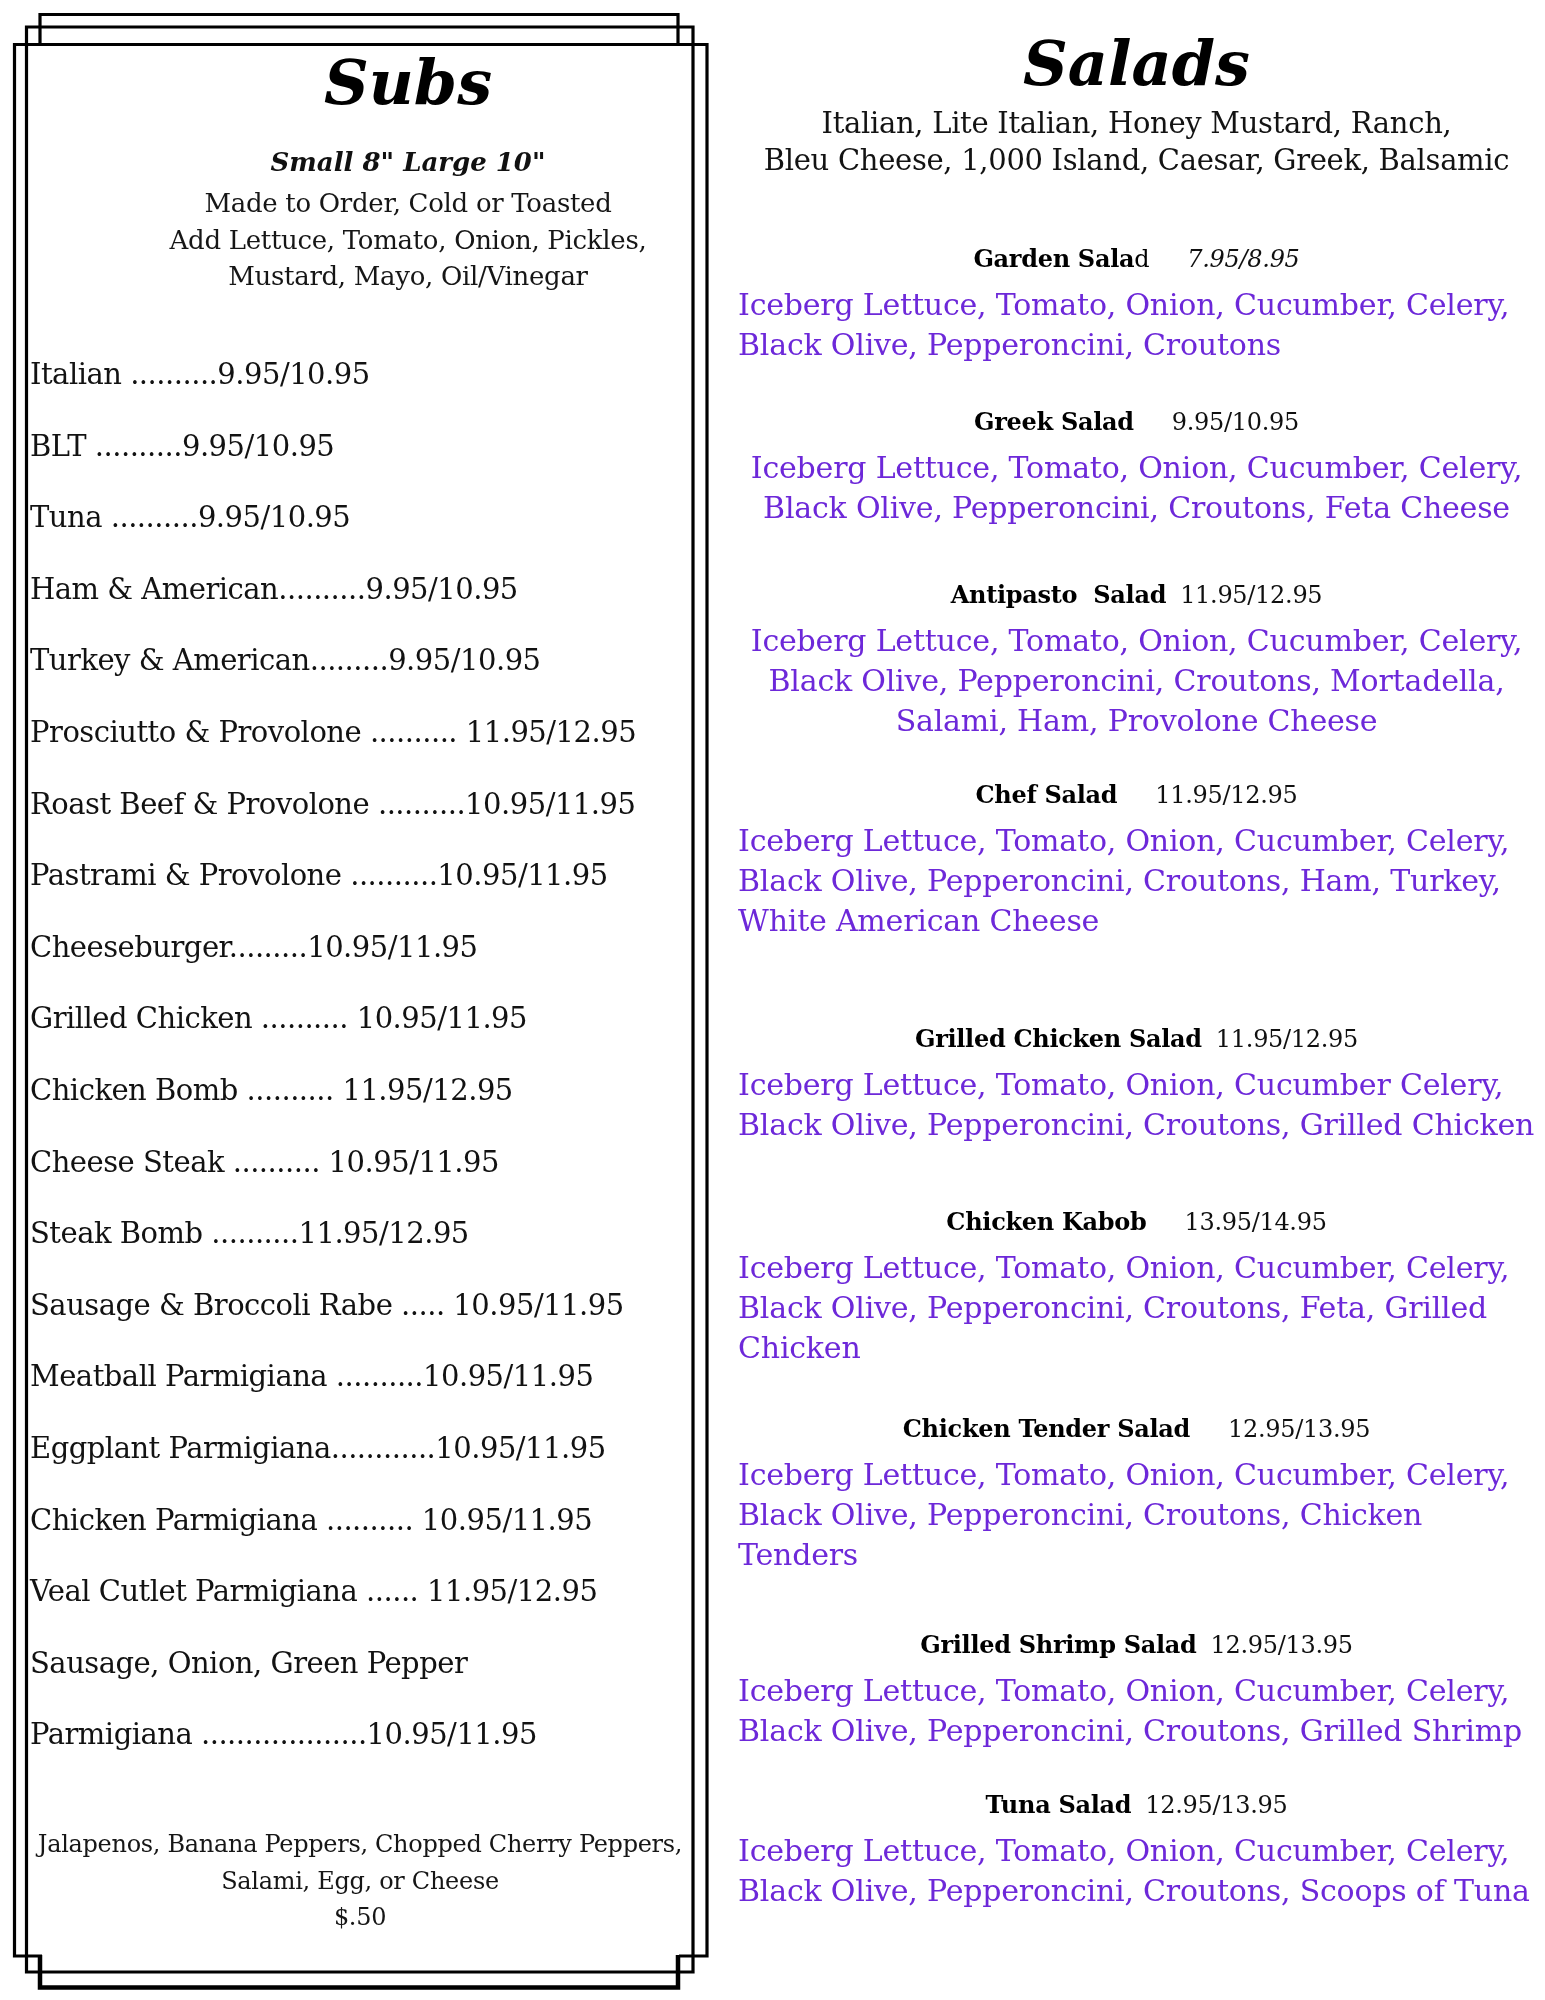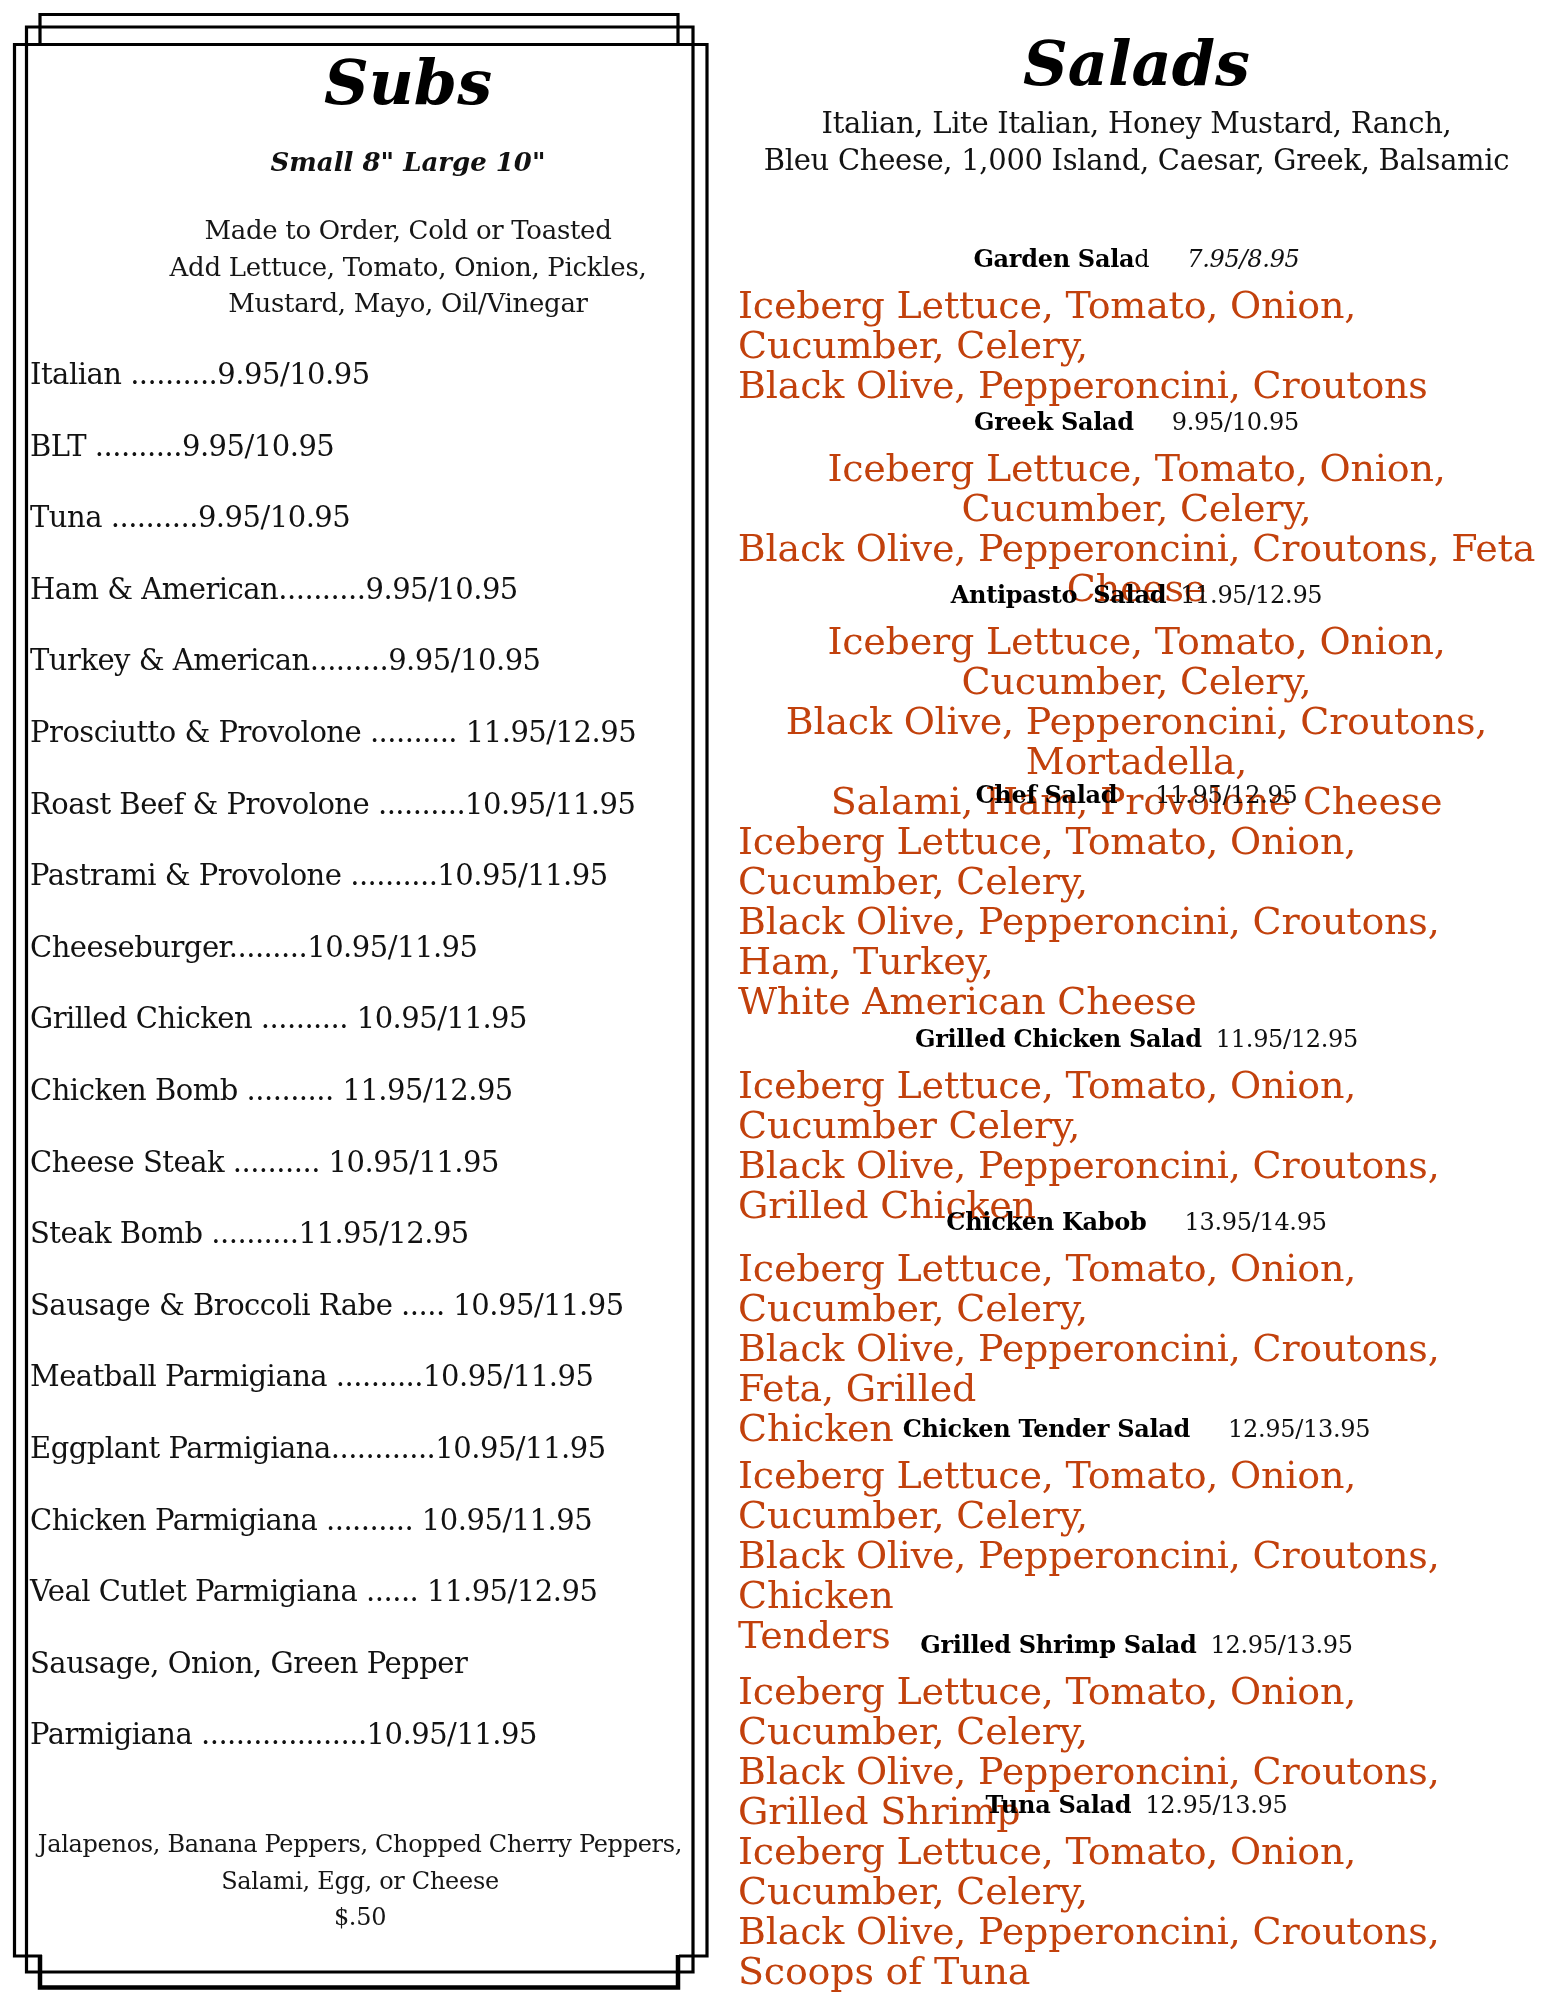--- a/index.html
+++ b/index.html
@@ -8,21 +8,21 @@
   .frame{position:absolute;left:0;top:0;}
 
   
   .left{position:absolute;left:30px;top:13px;width:756px;height:2000px;}
   .title{font-style:italic;font-weight:bold;font-size:62px;color:#000;margin:0;
          text-align:center;line-height:72px;}
   .left .title{position:absolute;top:34px;left:0;width:100%;}
   .subtitle{position:absolute;top:134px;left:0;width:100%;text-align:center;
             font-weight:bold;font-style:italic;font-size:26px;color:#111;}
   .hdr-lines{position:absolute;top:172px;left:0;width:100%;text-align:center;
-             font-size:26px;line-height:36.5px;letter-spacing:-0.3px;color:#161616;margin-top:27px;}
+             font-size:26px;line-height:36.5px;letter-spacing:-0.3px;color:#161616;}
   .sub-items{position:absolute;top:326px;left:0;width:100%;}
   .sub-item{height:71.6px;line-height:71.6px;font-size:29px;letter-spacing:-0.5px;
             white-space:nowrap;color:#121212;}
   .footer{position:absolute;top:1813px;left:-8px;width:676px;text-align:center;
           font-size:24px;line-height:36.5px;letter-spacing:-0.3px;color:#161616;}
 
   
   .right{position:absolute;left:733px;top:0;width:807px;height:2000px;}
   .right .title{position:absolute;top:28px;left:0;width:100%;}
   .dressings{position:absolute;top:105px;left:0;width:100%;text-align:center;
@@ -39,22 +39,22 @@
   .salad-section:nth-of-type(8){top:1625px;}
   .salad-section:nth-of-type(9){top:1785px;}
   .salad-head{text-align:center;font-size:24px;line-height:40px;letter-spacing:-0.3px;
               white-space:pre;color:#000;}
   .salad-name{font-weight:bold;}
   .salad-name-tail{font-weight:normal;}
   .salad-price{margin-left:14px;font-weight:normal;color:#101010;}
   .salad-price.v-wide{margin-left:38px;}
   .salad-price.v-narrow{margin-left:14px;}
   .salad-price.v-true{font-style:italic;}
-  .salad-desc{margin-top:6px;font-size:38px;line-height:40px;white-space:pre-line;
-              letter-spacing:-0.2px;color:#c2410c;}
+  .salad-desc{margin-top:6px;font-size:30px;line-height:40px;white-space:pre-line;
+              letter-spacing:-0.2px;color:#6d28d9;}
   .salad-desc.v-left{text-align:left;padding-left:5px;}
   .salad-desc.v-center{text-align:center;}
 </style>
 </head>
 <body>
 
 <div class="page">
 
   <svg class="frame" width="720" height="2000" viewBox="0 0 720 2000" fill="none">
     <path d="M40,44 V14.5 H678 V44" stroke="#000" stroke-width="3.2"></path>

